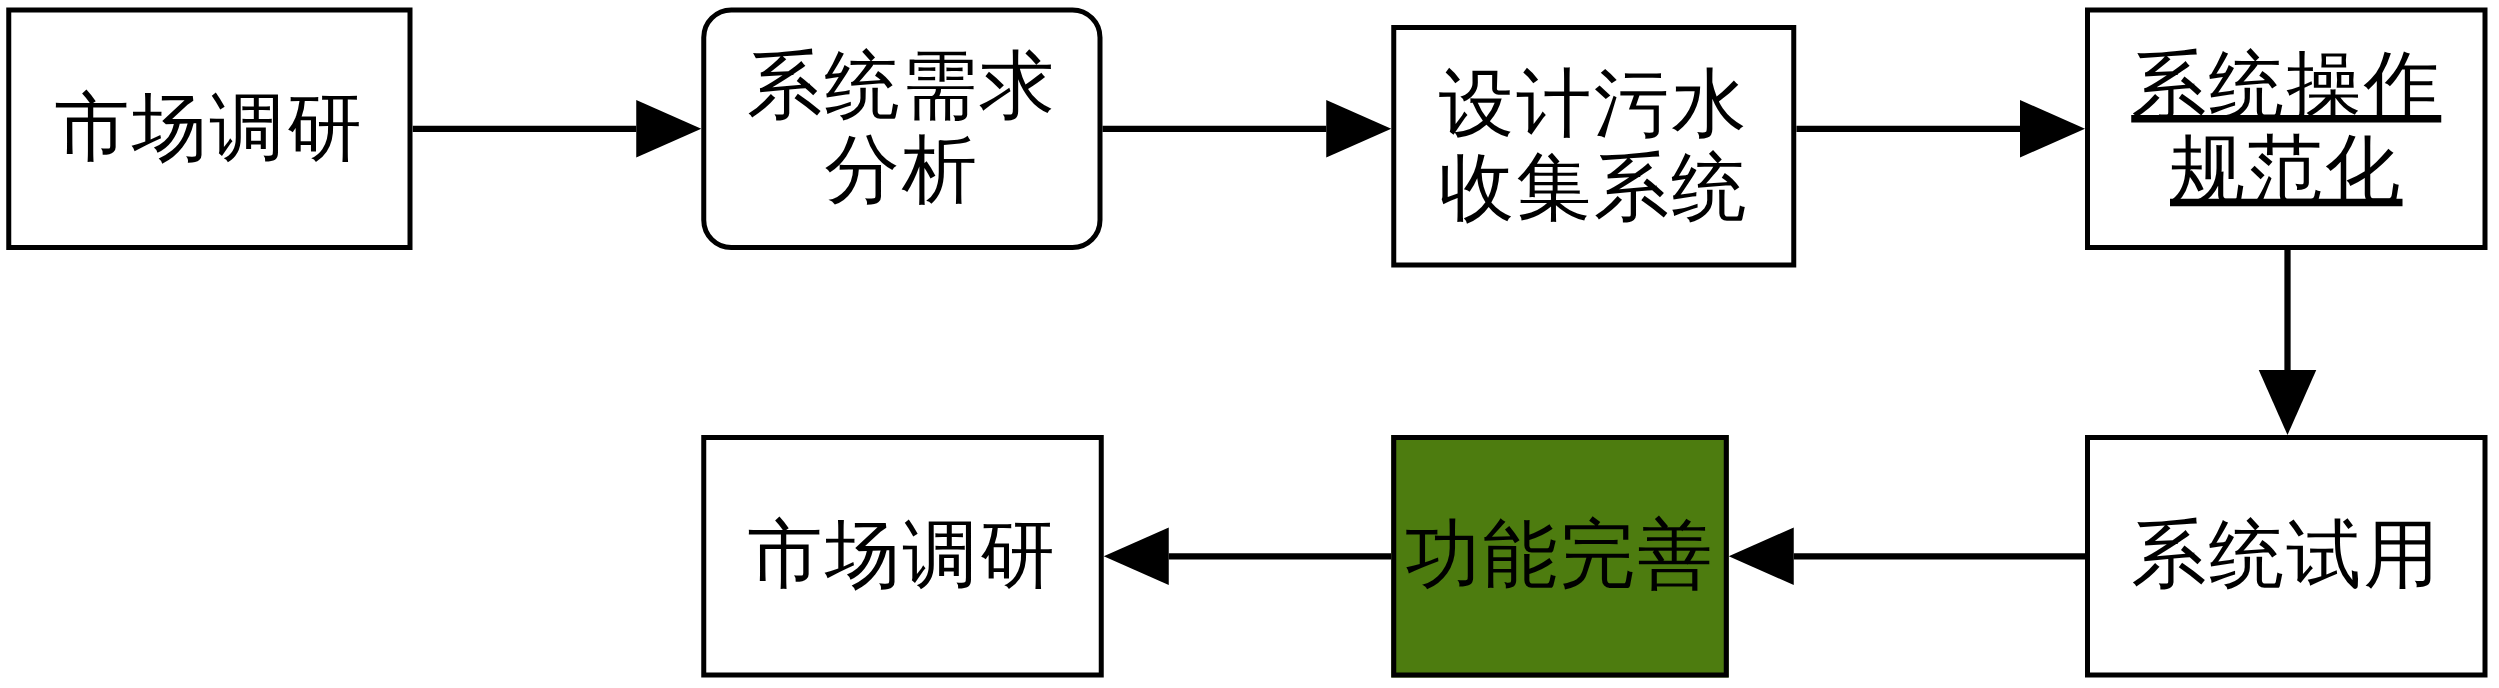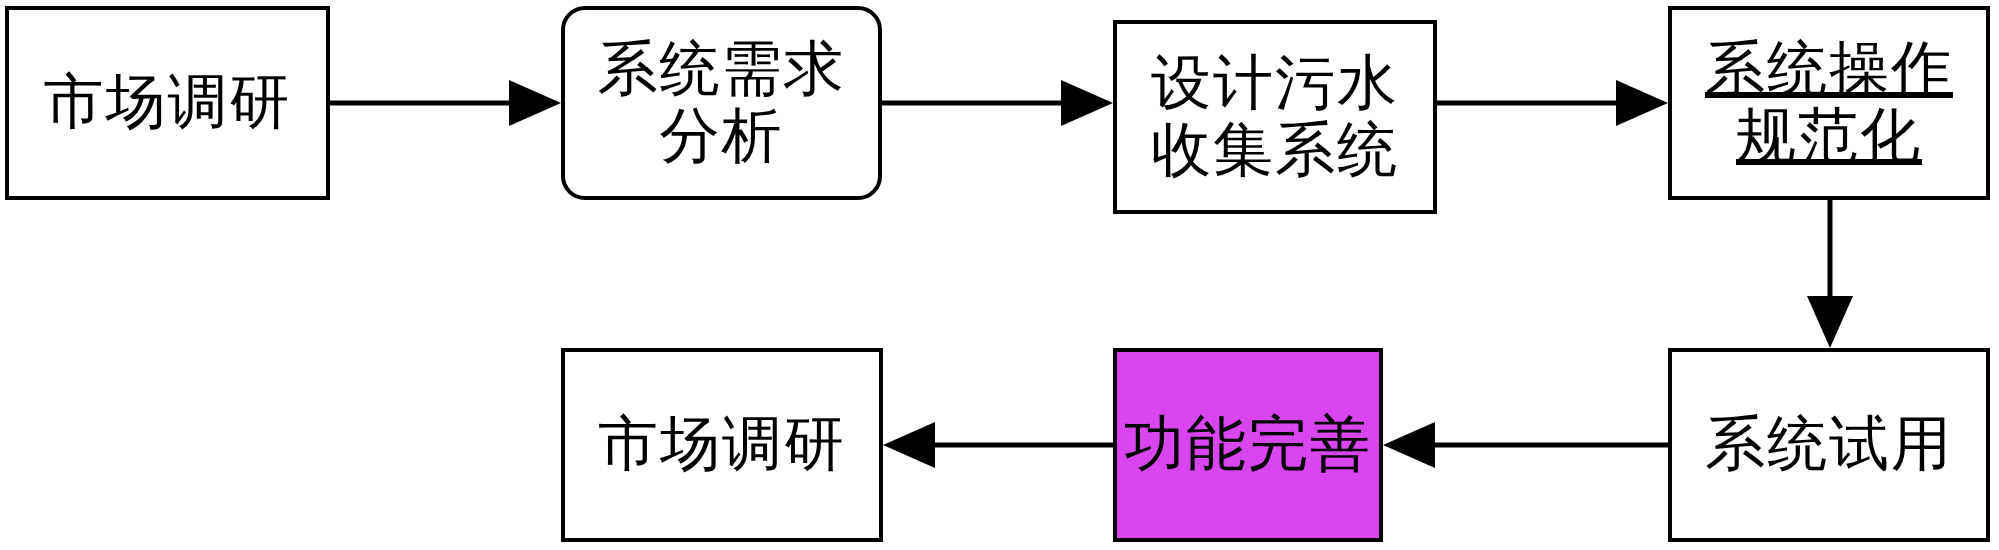--- a/index.html
+++ b/index.html
@@ -91,21 +91,21 @@
         <div class="node-label" style="color: rgb(0, 0, 0);">设计污水
 收集系统</div>
       </div>
       <div class="node-box" style="left: 1668px; top: 6px; width: 322px; height: 194px; border-color: rgb(0, 0, 0); background: rgb(255, 255, 255); text-decoration: underline;">
         <div class="node-label" style="color: rgb(0, 0, 0);">系统操作
 规范化</div>
       </div>
       <div class="node-box" style="left: 1668px; top: 348px; width: 322px; height: 194px; border-color: rgb(0, 0, 0); background: rgb(255, 255, 255);">
         <div class="node-label" style="color: rgb(0, 0, 0);">系统试用</div>
       </div>
-      <div class="node-box" style="left: 1113px; top: 348px; width: 270px; height: 194px; border-color: rgb(0, 0, 0); background: #d946ef;">
+      <div class="node-box" style="left: 1113px; top: 348px; width: 270px; height: 194px; border-color: rgb(0, 0, 0); background: #4d7c0f;">
         <div class="node-label" style="color: rgb(0, 0, 0);">功能完善</div>
       </div>
       <div class="node-box" style="left: 561px; top: 348px; width: 322px; height: 194px; border-color: rgb(0, 0, 0); background: rgb(255, 255, 255);">
         <div class="node-label" style="color: rgb(0, 0, 0);">市场调研</div>
       </div>
     </div>
 
 </div>
 
 </body></html>

